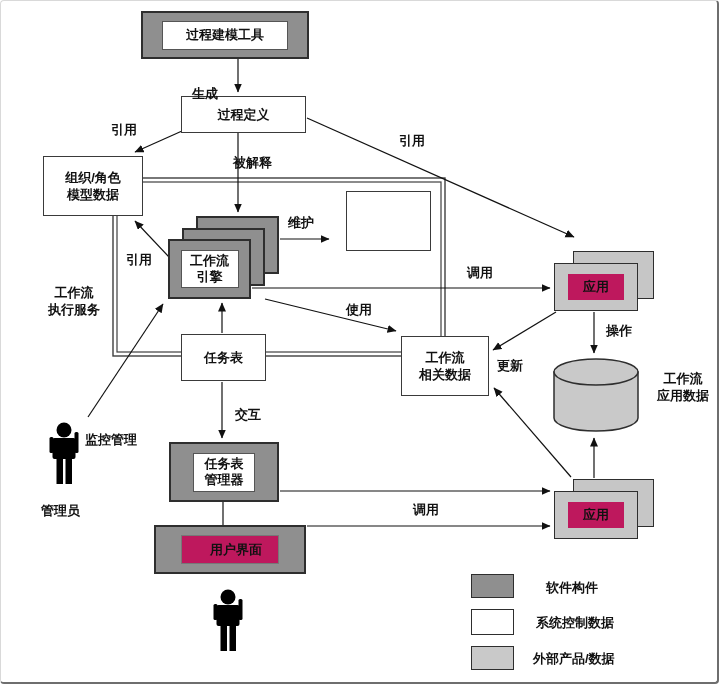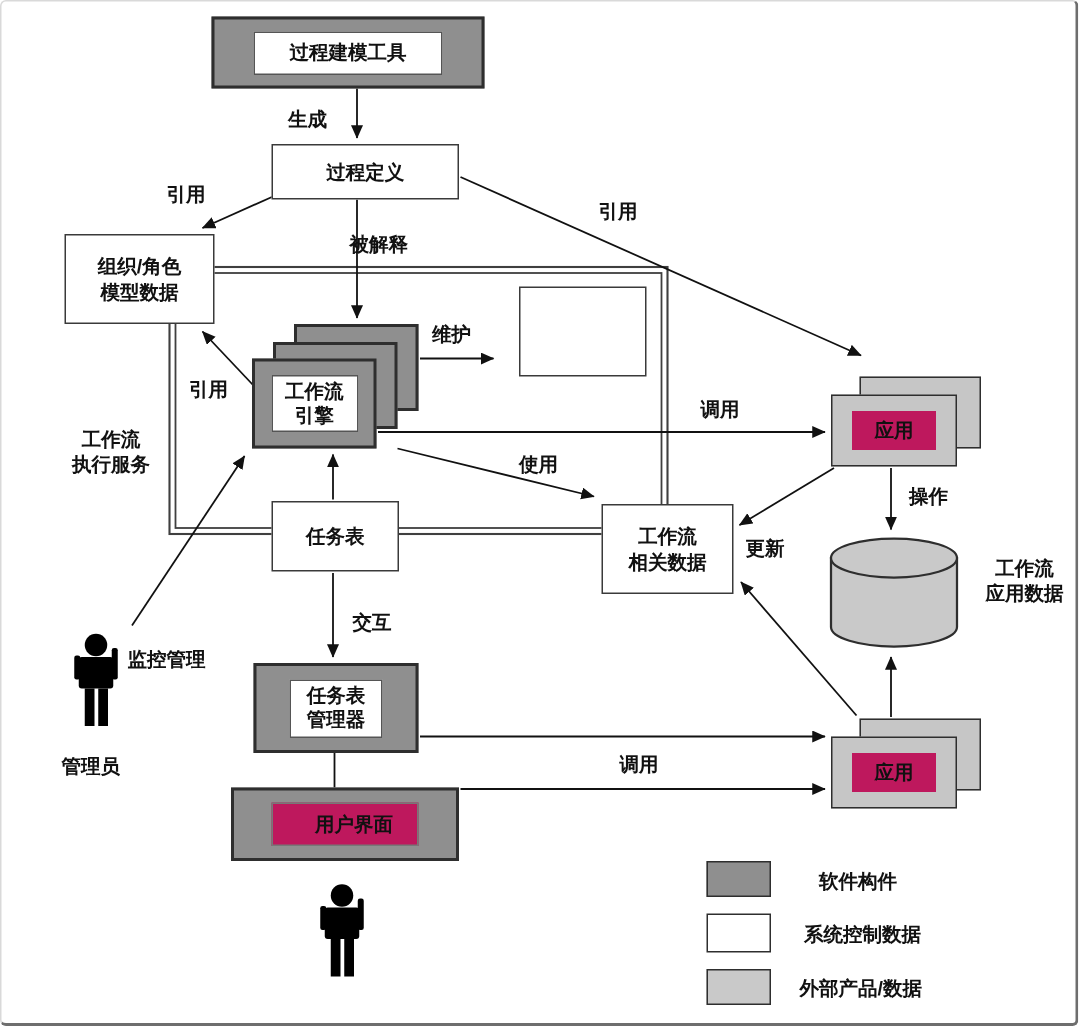--- a/index.html
+++ b/index.html
@@ -72,21 +72,21 @@
       <line x1="221" y1="381" x2="221" y2="437" marker-end="url(#ah)"></line>
       <line x1="87" y1="416" x2="162" y2="303" marker-end="url(#ah)"></line>
       <line x1="279" y1="490" x2="549" y2="490" marker-end="url(#ah)"></line>
       <line x1="306" y1="525" x2="549" y2="525" marker-end="url(#ah)"></line>
       <line x1="593" y1="477" x2="593" y2="437" marker-end="url(#ah)"></line>
       <line x1="570" y1="476" x2="493" y2="387" marker-end="url(#ah)"></line>
       <line x1="222" y1="501" x2="222" y2="524"></line>
     </g>
   </svg>
 
-  <div class="nbox dark" style="left:140px;top:10px;width:182px;height:48px;">
+  <div class="nbox dark" style="left:140px;top:10px;width:168px;height:48px;">
     <div class="inner" style="width:124px;height:27px;">过程建模工具</div>
   </div>
 
   <div class="nbox whitebox" style="left:180px;top:95px;width:125px;height:37px;">
     <div class="ntxt">过程定义</div>
   </div>
 
   <div class="nbox whitebox" style="left:42px;top:155px;width:100px;height:60px;">
     <div class="ntxt">组织/角色
 模型数据</div>
@@ -122,21 +122,21 @@
 
   <div class="nbox dark" style="left:153px;top:524px;width:152px;height:49px;">
     <div class="innerplain" style="width:84px;height:27px;border:1px solid #777;padding-left:12px;">用户界面</div>
   </div>
 
   <div class="nbox ltgray" style="left:572px;top:478px;width:81px;height:48px;"></div>
   <div class="nbox ltgray" style="left:553px;top:490px;width:84px;height:48px;">
     <div class="innerplain" style="width:56px;height:26px;">应用</div>
   </div>
 
-  <div class="elabel" style="left:191px;top:70px;">生成</div>
+  <div class="elabel" style="left:191px;top:84px;">生成</div>
   <div class="elabel" style="left:110px;top:120px;">引用</div>
   <div class="elabel" style="left:232px;top:153px;">被解释</div>
   <div class="elabel" style="left:398px;top:131px;">引用</div>
   <div class="elabel" style="left:287px;top:213px;">维护</div>
   <div class="elabel" style="left:125px;top:250px;">引用</div>
   <div class="elabel" style="left:466px;top:263px;">调用</div>
   <div class="elabel" style="left:345px;top:300px;">使用</div>
   <div class="elabel" style="left:605px;top:321px;">操作</div>
   <div class="elabel" style="left:496px;top:356px;">更新</div>
   <div class="elabel" style="left:84px;top:430px;">监控管理</div>

